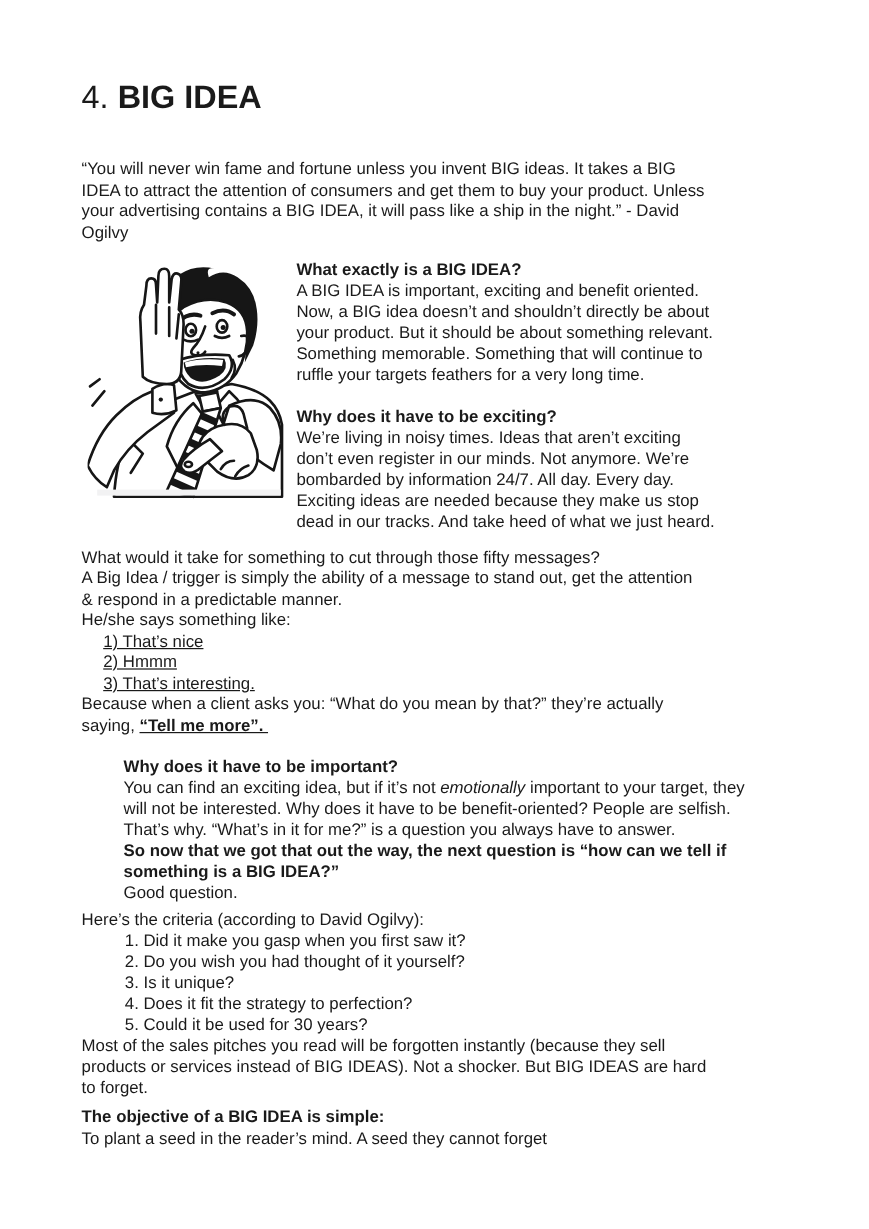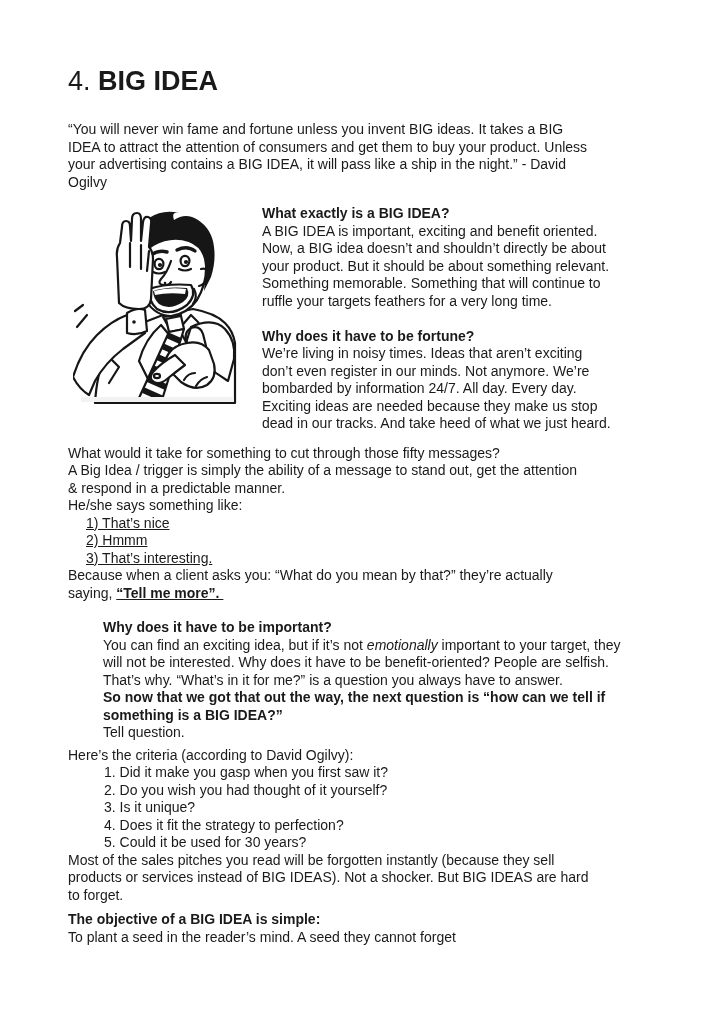--- a/index.html
+++ b/index.html
@@ -10,25 +10,25 @@
     color:#1a1a1a;
     font-family:"Liberation Sans", sans-serif;
     font-size:14px;
     line-height:17.5px;
     overflow:hidden;
   }
   .content { padding:66px 80px 0 68px; }
   .title { font-size:27px; line-height:30px; font-weight:400; margin:0; letter-spacing:0; }
   .title .strong { font-weight:700; }
   .pre { white-space:pre-line; }
-  .quote { margin-top:25px; }
+  .quote { margin-top:36px; }
   .media { display:flex; align-items:flex-start; margin-top:12px; }
   .figure { flex:0 0 auto; width:165px; height:200px; margin-left:5px; position:relative; }
   .figure .img-edge { position:absolute; left:8px; right:4px; bottom:3px; height:5px; background:#f2f2f3; }
-  .copy-col { margin-left:24px; }
+  .copy-col { margin-left:9px; }
   .h { font-weight:700; }
   .mt-line { margin-top:17.5px; }
   .mid { margin-top:12px; }
   .indent-responses { padding-left:18px;text-decoration:underline; }
   .indent-criteria { padding-left:36px; }
   .sec-important { margin-top:17px;margin-left:35px; }
   .criteria-intro { margin-top:5px; }
   .objective { margin-top:7px; }
   em.it { font-style:italic; }
   .emph-underline { font-weight:700; text-decoration:underline; }
@@ -129,21 +129,21 @@
         </svg>
         <div class="img-edge"></div>
       </div>
       <div class="copy-col">
         <div class="h">What exactly is a BIG IDEA?</div>
         <div class="pre">A BIG IDEA is important, exciting and benefit oriented.
 Now, a BIG idea doesn’t and shouldn’t directly be about
 your product. But it should be about something relevant.
 Something memorable. Something that will continue to
 ruffle your targets feathers for a very long time.</div>
-        <div class="h mt-line">Why does it have to be fortune?</div>
+        <div class="h mt-line">Why does it have to be exciting?</div>
         <div class="pre">We’re living in noisy times. Ideas that aren’t exciting
 don’t even register in our minds. Not anymore. We’re
 bombarded by information 24/7. All day. Every day.
 Exciting ideas are needed because they make us stop
 dead in our tracks. And take heed of what we just heard.</div>
       </div>
     </div>
 
     <div class="mid">
       <div class="pre">What would it take for something to cut through those fifty messages?
@@ -157,21 +157,21 @@
 saying, </span><span class="emph-underline">“Tell me more”.&nbsp;</span></div>
     </div>
 
     <div class="sec-important">
       <div class="h">Why does it have to be important?</div>
       <div class="pre"><span>You can find an exciting idea, but if it’s not </span><em class="it">emotionally</em><span> important to your target, they
 will not be interested. Why does it have to be benefit-oriented? People are selfish.
 That’s why. “What’s in it for me?” is a question you always have to answer.
 </span><span class="h">So now that we got that out the way, the next question is “how can we tell if
 something is a BIG IDEA?”
-</span><span>Tell question.</span></div>
+</span><span>Good question.</span></div>
     </div>
 
     <div class="criteria-intro pre">Here’s the criteria (according to David Ogilvy):</div>
     <div class="pre indent-criteria">1. Did it make you gasp when you first saw it?
 2. Do you wish you had thought of it yourself?
 3. Is it unique?
 4. Does it fit the strategy to perfection?
 5. Could it be used for 30 years?</div>
     <div class="pre">Most of the sales pitches you read will be forgotten instantly (because they sell
 products or services instead of BIG IDEAS). Not a shocker. But BIG IDEAS are hard

